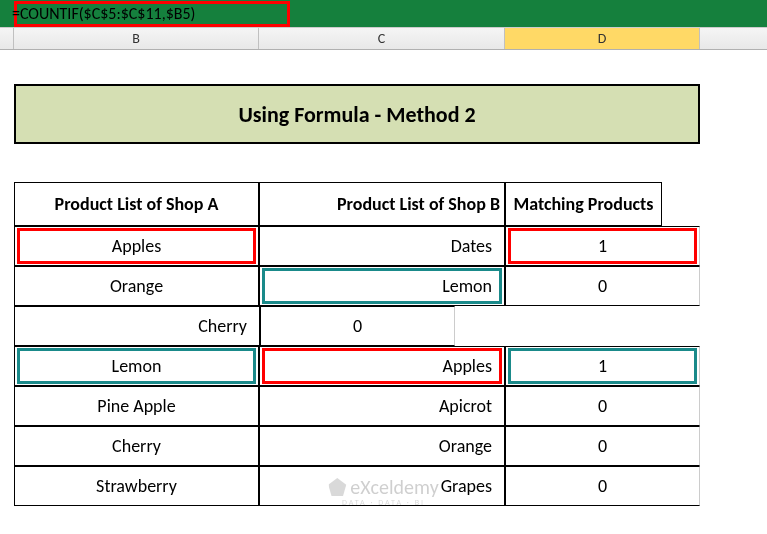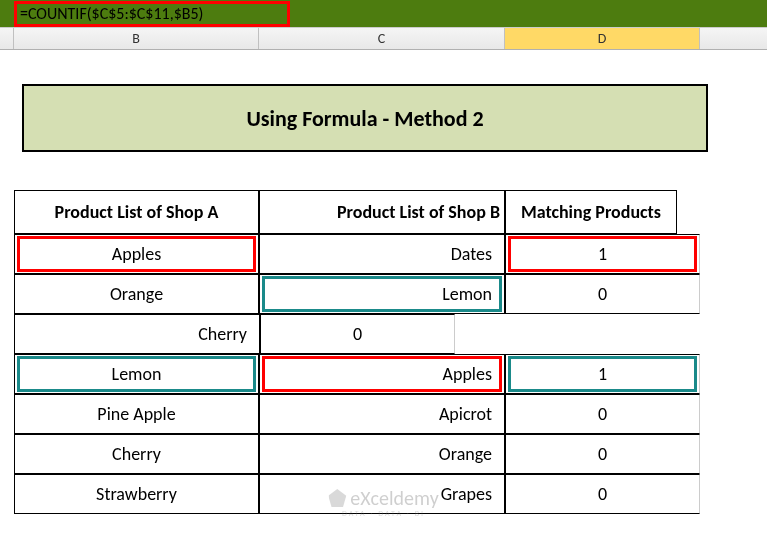--- a/index.html
+++ b/index.html
@@ -11,25 +11,25 @@
       font-family: Calibri, Arial, sans-serif;
       background: #fff;
       width: 767px;
       height: 534px;
       position: relative;
       overflow: hidden;
     }
     .formula-bar {
       position: relative;
       height: 28px;
-      background: #4d7c0f;
+      background: #15803d;
       border-bottom: 1px solid #ccc;
       display: flex;
       align-items: center;
-      padding-left: 20px;
+      padding-left: 12px;
     }
     .formula-text {
       font-size: 16px;
       color: #000;
       position: relative;
       z-index: 2;
     }
     .formula-highlight {
       position: absolute;
       left: 14px;
@@ -53,23 +53,23 @@
       line-height: 22px;
     }
     .col-a { width: 14px; }
     .col-b { width: 245px; }
     .col-c { width: 246px; }
     .col-d { width: 195px; background: #ffd966 !important; }
     .spacer-row {
       height: 34px;
     }
     .title-section {
-      margin-left: 22px;
+      margin-left: 14px;
       width: 686px;
-      height: 68px;
+      height: 60px;
       background: #d5dfb3;
       border: 2px solid #000;
       display: flex;
       align-items: center;
       justify-content: center;
     }
     .title-text {
       font-size: 22px;
       font-weight: bold;
       color: #000;
@@ -97,39 +97,39 @@
     .data-cell {
       font-size: 18px;
       text-align: center;
       padding: 8px 12px;
       border: 1px solid #000;
       background: #fff;
       position: relative;
     }
     .cell-b { width: 245px; }
     .cell-c { width: 246px; text-align: right; }
-    .cell-d { width: 172px; text-align: center; }
+    .cell-d { width: 157px; text-align: center; }
     .cell-d-data { width: 195px; border-right: 1px solid #ccc; }
     .red-box {
       position: absolute;
       border: 3.5px solid #ff0000;
       pointer-events: none;
       z-index: 5;
     }
     .teal-box {
       position: absolute;
       border: 3.5px solid #1a8a8a;
       pointer-events: none;
       z-index: 5;
     }
     .watermark {
       position: absolute;
       left: 50%;
       transform: translateX(-50%);
-      bottom: 16px;
+      bottom: 27px;
       opacity: 0.28;
       text-align: center;
       pointer-events: none;
       z-index: 10;
     }
     .watermark-logo {
       display: flex;
       align-items: center;
       justify-content: center;
       gap: 4px;

